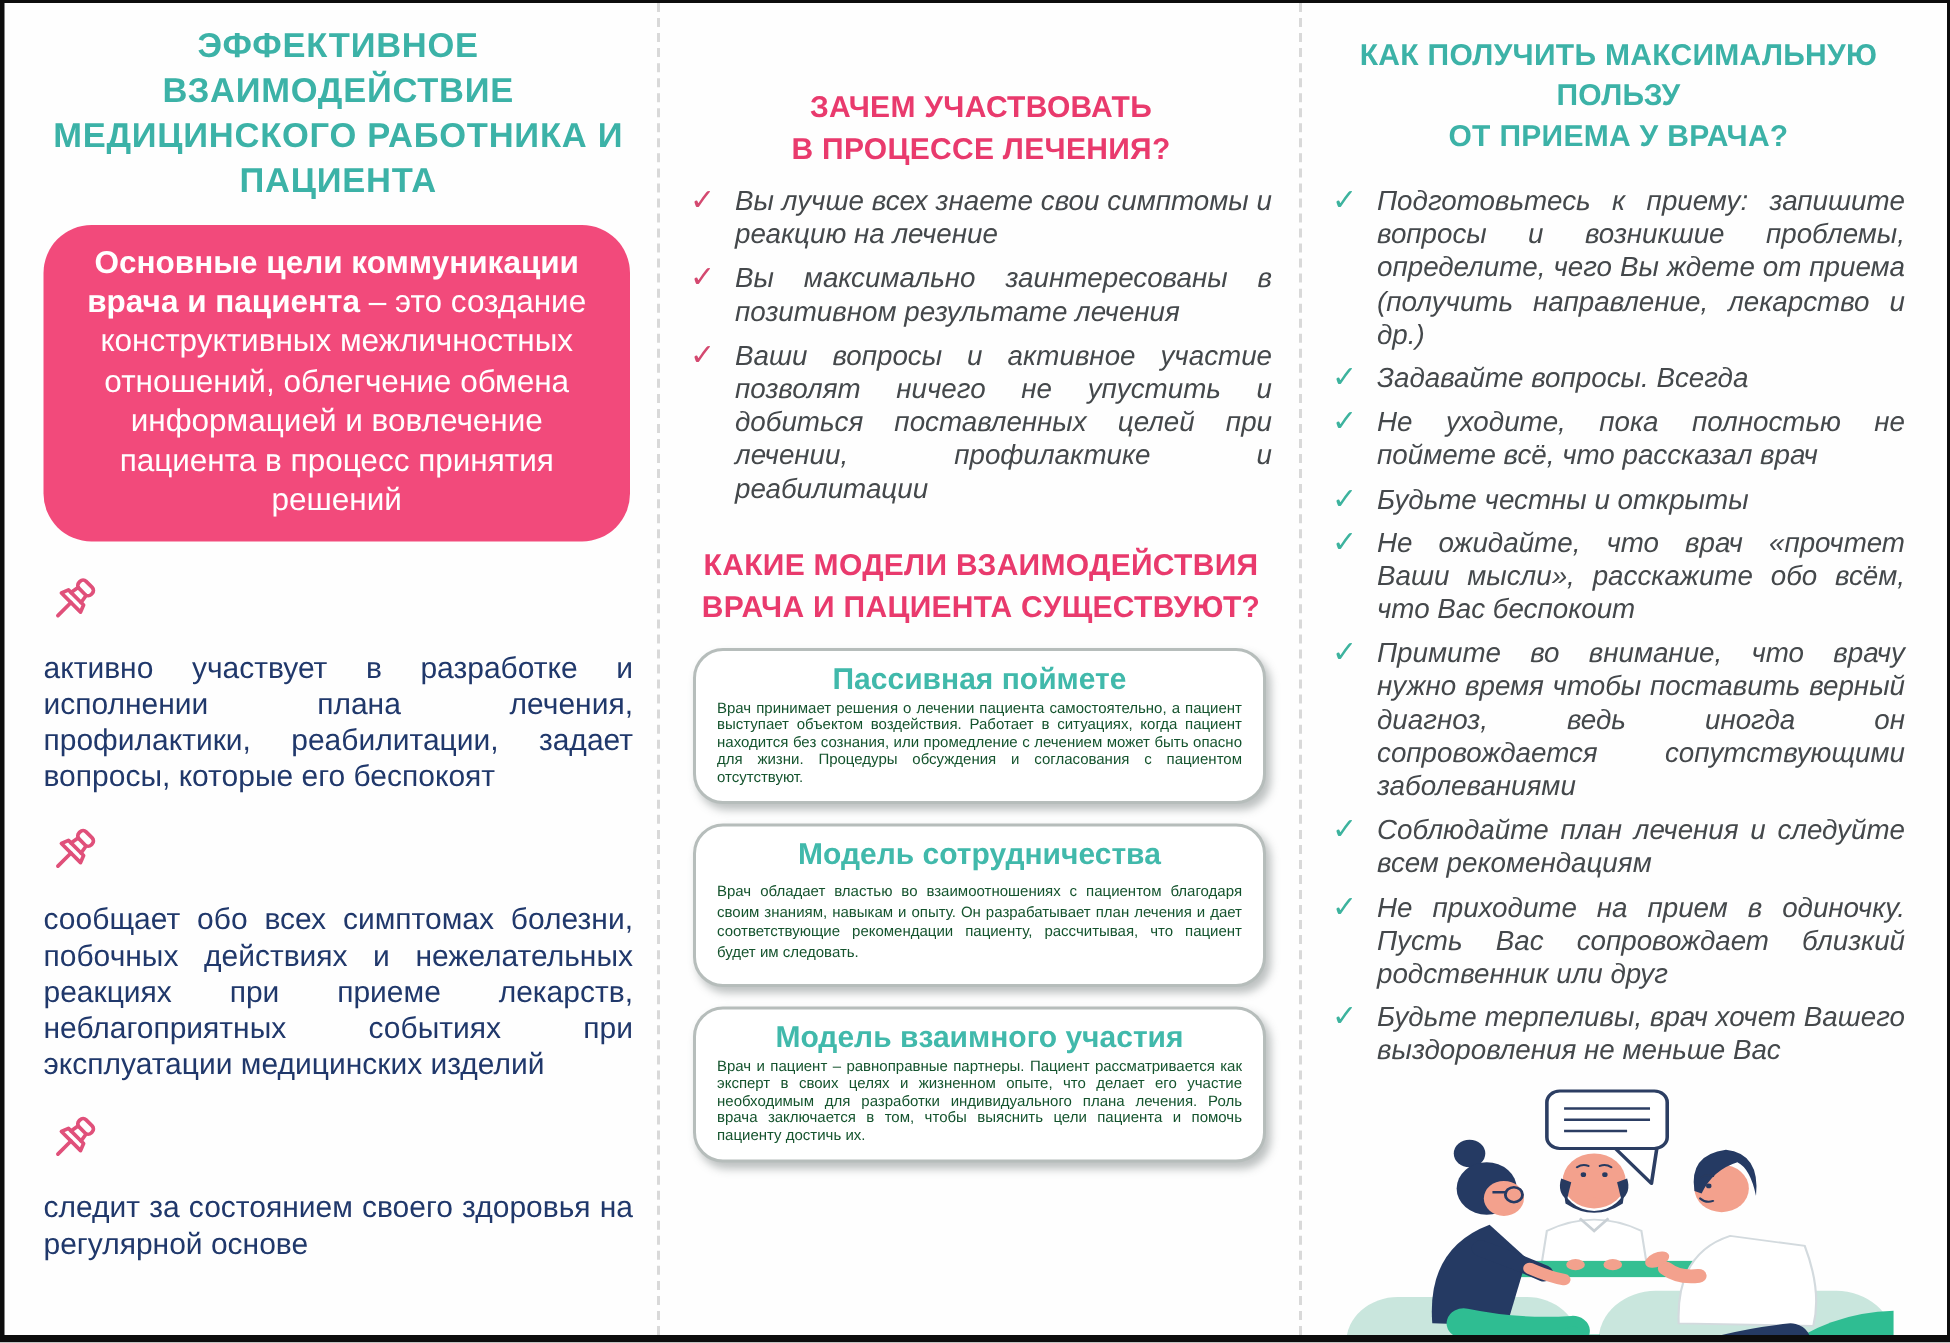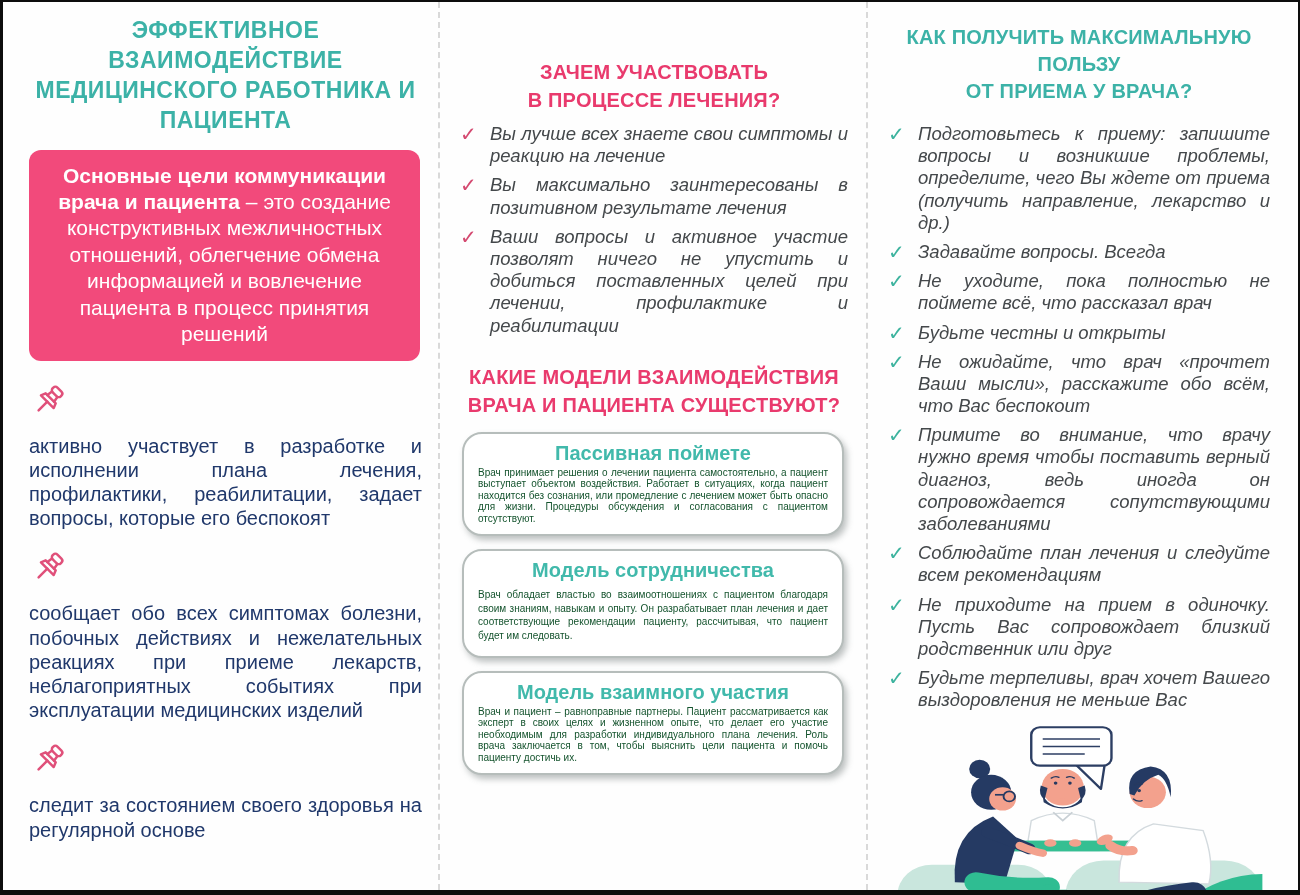--- a/index.html
+++ b/index.html
@@ -7,21 +7,21 @@
   .sheet{box-sizing:border-box;width:1300px;height:895px;background:#fefefe;
          border:2px solid #0d0d0d;border-bottom-width:5px;border-left-width:3px;
          display:grid;grid-template-columns:435px 430px 1fr;overflow:hidden;}
   .col{position:relative;overflow:hidden;box-sizing:border-box;}
   .col-1{padding:14px 16px 0 26px;}
   .col-2{border-left:2px dashed #d9d9d9;border-right:2px dashed #d9d9d9;padding:24px 18px 0 20px;}
   .col-3{padding:22px 28px 0 20px;}
 
   .teal-title{color:#3cb2a7;font-weight:800;font-size:23px;line-height:1.3;text-align:center;
               letter-spacing:.5px;white-space:pre-line;}
-  .goal-box{margin:14px 2px 0 0;background:#f24a7b;color:#fff;border-radius:12px;
+  .goal-box{margin:14px 2px 0 0;background:#f24a7b;color:#fff;border-radius:32px;
             padding:13px 18px;font-size:21px;line-height:1.26;text-align:center;}
   .goal-box .bold-lead{font-weight:800;}
   .pink-sub{margin-top:18px;color:#e93a6d;font-weight:800;font-size:21px;line-height:1.28;text-align:center;}
   .bullets{margin-top:20px;}
   .bullet{display:flex;margin-bottom:18px;flex-direction:column;}
   .pin{flex:0 0 52px;padding-top:1px;}
   .bullet-text{flex:1;color:#20386b;font-size:20px;line-height:1.21;text-align:justify;}
 
   .heading-pink{color:#e93a6d;font-weight:800;font-size:20px;line-height:1.4;text-align:center;
                 white-space:pre-line;letter-spacing:.2px;margin-top:32px;}

